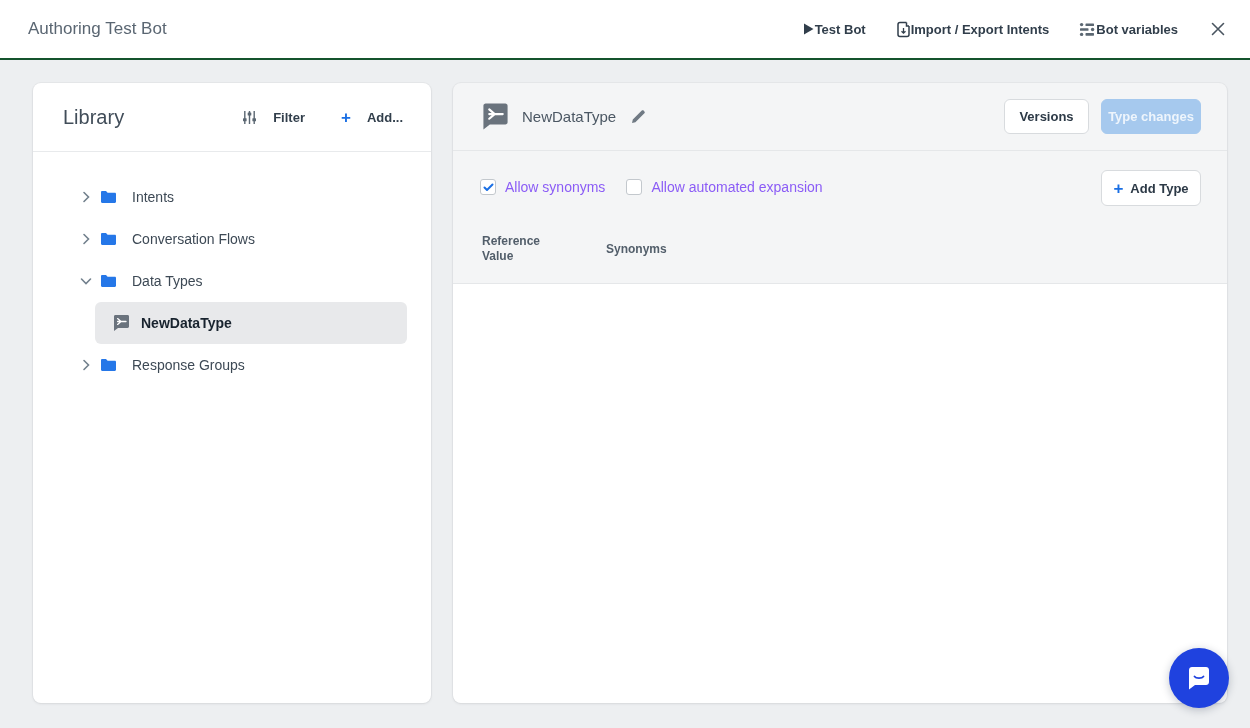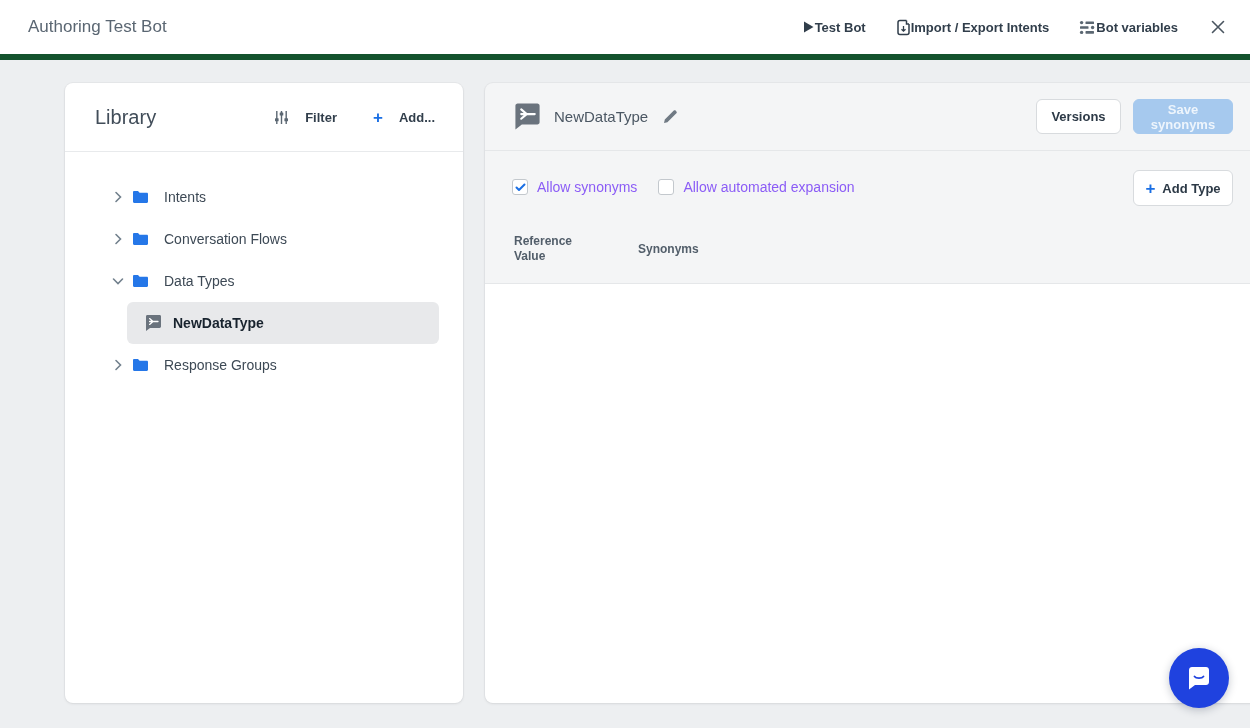--- a/index.html
+++ b/index.html
@@ -7,33 +7,32 @@
   body {
     font-family:"Liberation Sans", sans-serif;
     background:#edeff1;
     color:#3d4955;
     overflow:hidden;
     position:relative;
   }
   
   .topbar {
     position:absolute; left:0; top:0; width:1250px; height:60px;
-    background:#ffffff; border-bottom:6px solid #14532d;
+    background:#ffffff; border-bottom:2px solid #14532d;
     display:flex; align-items:center; padding:0 24px 0 28px;
   }
   .topbar-title { font-size:17px; color:#5a6672; font-weight:400; }
   .topbar-actions { margin-left:auto; display:flex; align-items:center; gap:30px; }
   .tb-action { display:flex; align-items:center; gap:0; cursor:pointer; }
   .tb-action span.lbl { font-size:13px; font-weight:700; color:#313e4b; }
   .tb-close { margin-left:2px; cursor:pointer; display:flex; align-items:center; }
   
   .card {
     position:absolute; background:#ffffff; border-radius:8px;
     box-shadow:0 1px 3px rgba(20,30,40,.08), 0 0 0 1px rgba(20,30,40,.03);
-    margin-left:32px;
   }
   .left-card  { left:33px;  top:83px; width:398px; height:620px; }
   .right-card { left:453px; top:83px; width:774px; height:620px; background:#f4f5f6; overflow:hidden; }
   
   .lib-header {
     height:69px; display:flex; align-items:center;
     padding:0 28px 0 30px; border-bottom:1px solid #e8eaec;
   }
   .lib-title { font-size:20px; color:#414d59; font-weight:400; }
   .lib-tools { margin-left:auto; display:flex; align-items:center; gap:36px; }
@@ -245,21 +244,21 @@
       </svg>
     </span>
     <span class="ed-title">NewDataType</span>
     <span class="ed-pencil">
       <svg width="17" height="17" viewBox="0 0 17 17">
         <path d="M2 15 L2.8 11.6 L11.8 2.6 C12.3 2.1 13.1 2.1 13.6 2.6 L14.4 3.4 C14.9 3.9 14.9 4.7 14.4 5.2 L5.4 14.2 Z" fill="#707a84"></path>
       </svg>
     </span>
     <div class="ed-buttons">
       <button class="btn btn-versions">Versions</button>
-      <button class="btn btn-save">Save synonyms</button>
+      <button class="btn btn-save">Type changes</button>
     </div>
   </div>
 
   <div class="ed-controls">
     <div class="chk-group">
       <span class="chk">
         <svg width="11" height="9" viewBox="0 0 11 9" fill="none" stroke="#1a6fe4" stroke-width="2" stroke-linecap="round" stroke-linejoin="round">
             <path d="M1.5 4.5 L4 7 L9.5 1.5"></path>
           </svg>
       </span>

